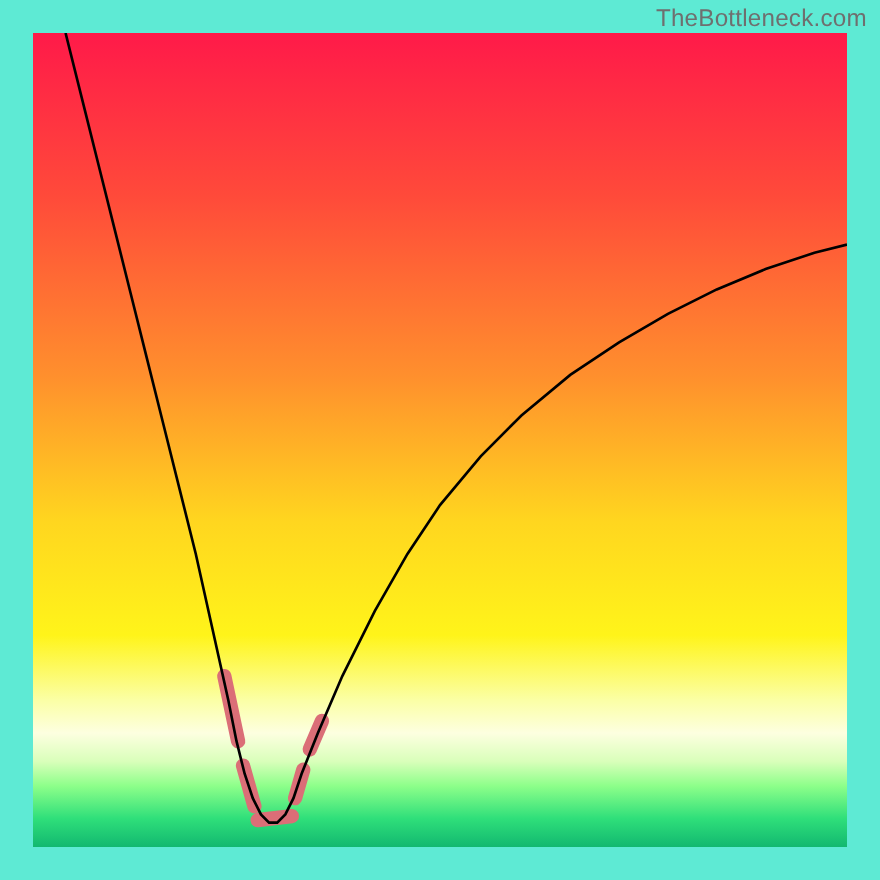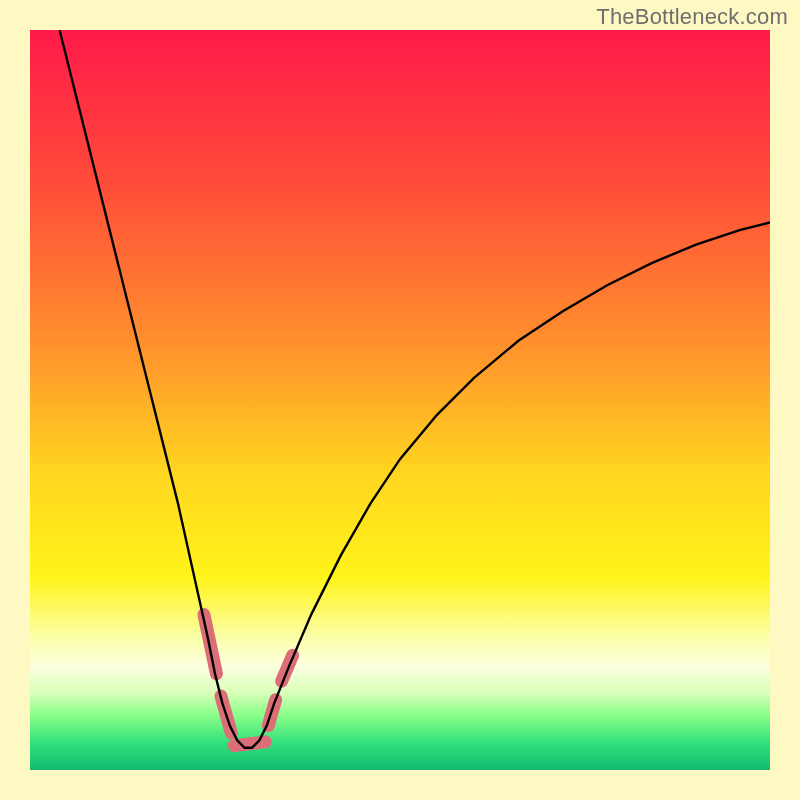--- a/index.html
+++ b/index.html
@@ -9,21 +9,21 @@
     height: 800px;
     background: #000;
     overflow: hidden;
   }
   .frame {
     position: absolute;
     top: 0;
     left: 0;
     width: 800px;
     height: 800px;
-    background: #fef9c3;
+    background: #5eead4;
   }
   .plot-area {
     position: absolute;
     top: 30px;
     left: 30px;
     width: 740px;
     height: 740px;
     overflow: hidden;
   }
   .wm {

